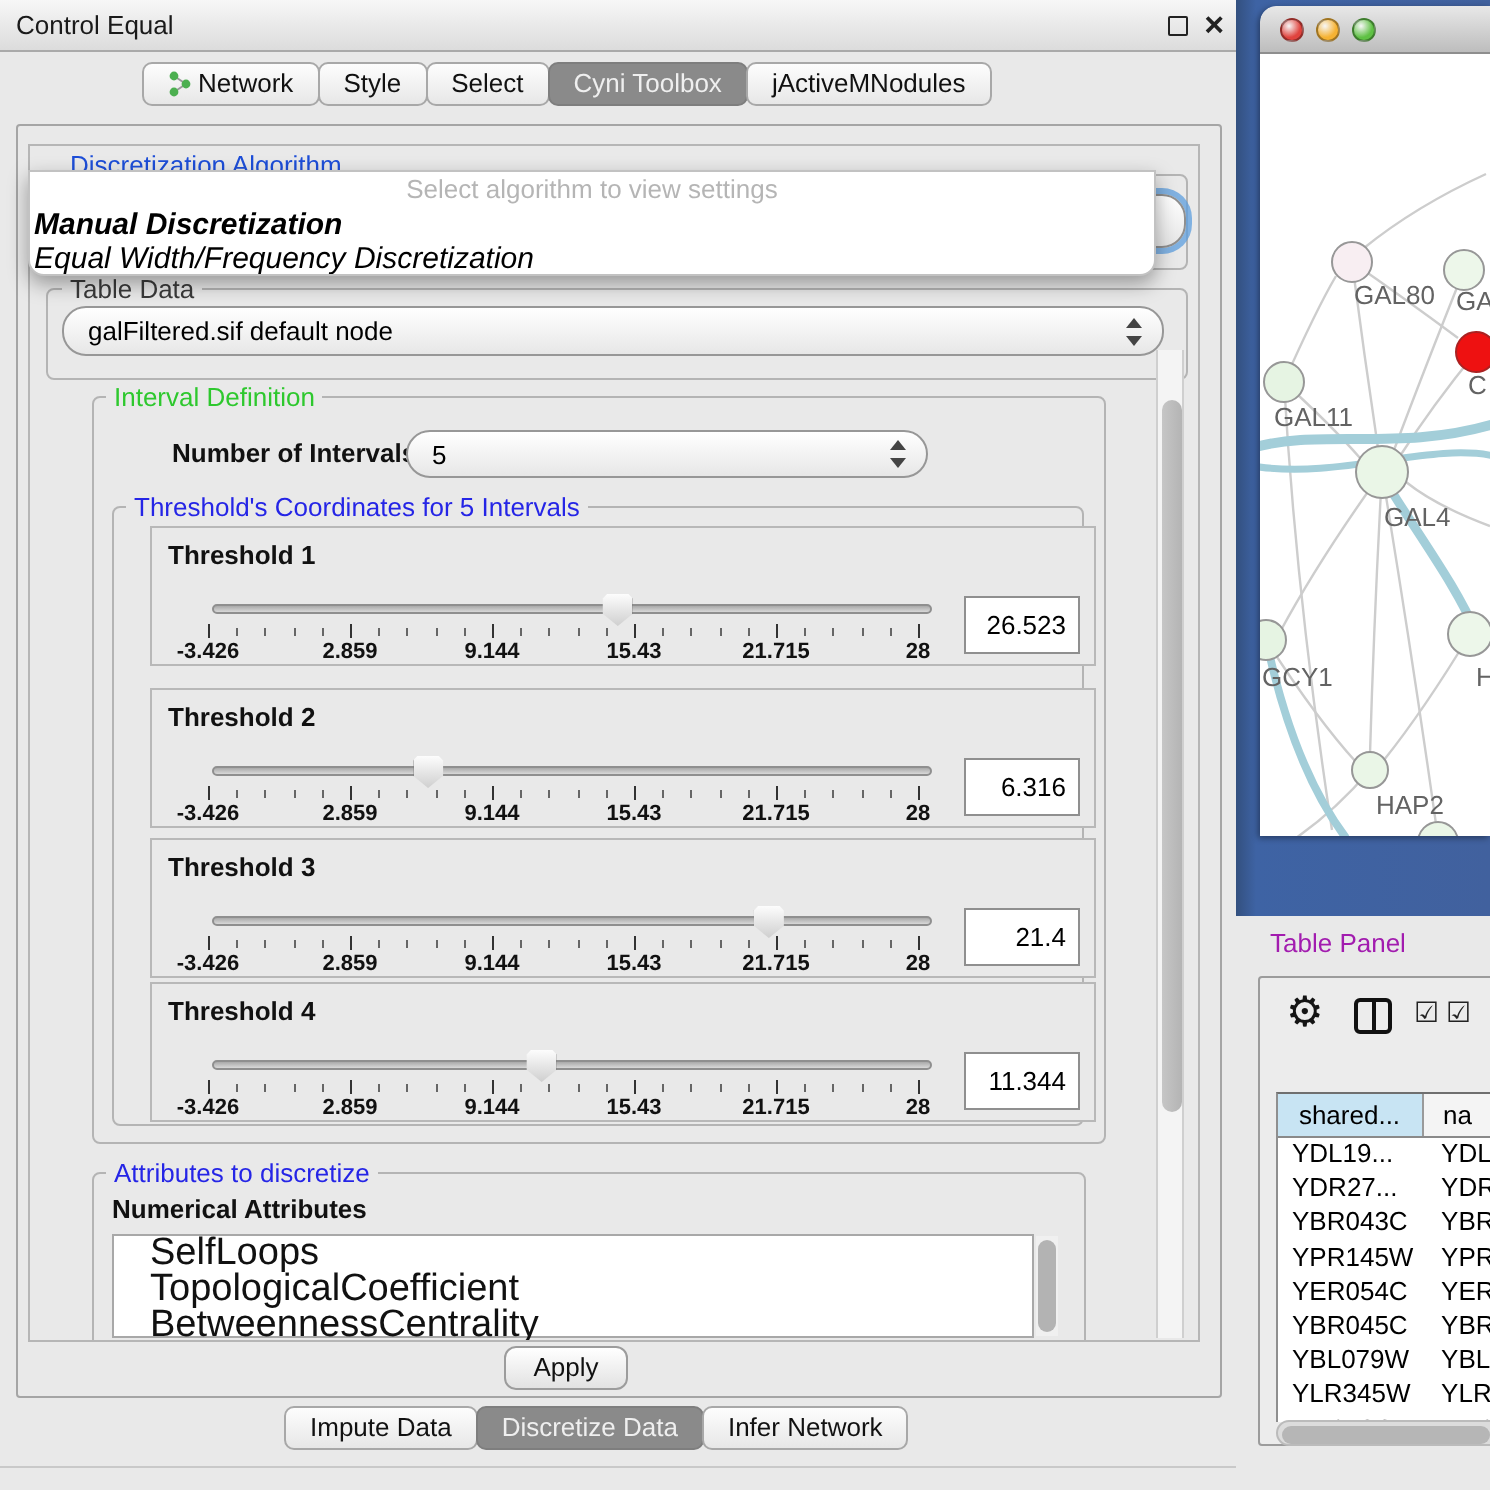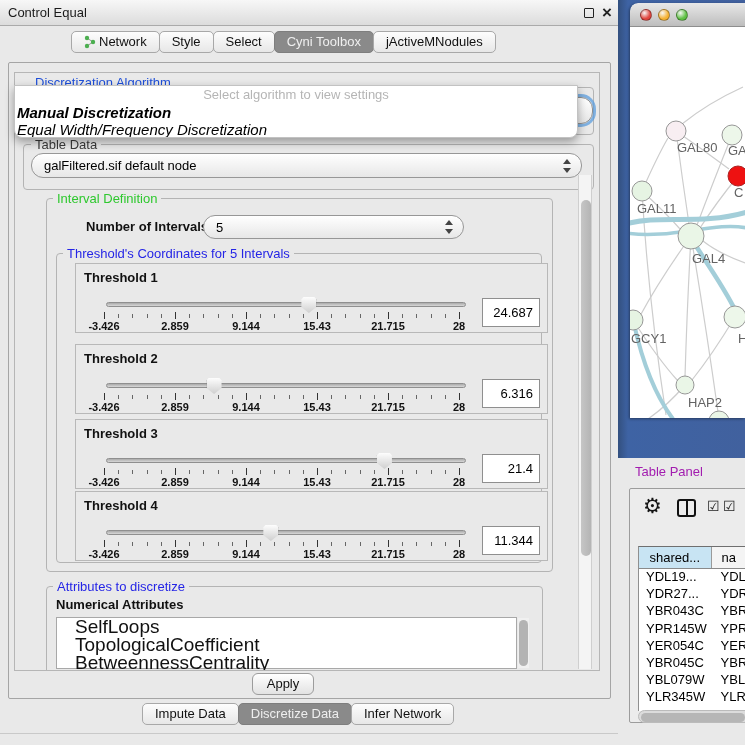--- a/index.html
+++ b/index.html
@@ -209,21 +209,21 @@
           </div>
         <div class="ticklabels">
             <div class="ticklabel" style="left: 0px;">-3.426</div>
             <div class="ticklabel" style="left: 71px;">2.859</div>
             <div class="ticklabel" style="left: 142px;">9.144</div>
             <div class="ticklabel" style="left: 213px;">15.43</div>
             <div class="ticklabel" style="left: 284px;">21.715</div>
             <div class="ticklabel" style="left: 355px;">28</div>
           </div>
       </div>
-      <div class="th-value">24.687</div>
+      <div class="th-value">26.523</div>
     </div>
 
     <div class="threshold" style="top:271px;">
       <div class="th-label">Threshold 2</div>
       <div class="th-slider">
         <div class="track"></div>
         <div class="thumb" style="left: 130.549px;"></div>
         <div class="ticks">
             <div class="tick major" style="left: 0px;"></div>
             <div class="tick" style="left: 14.2px;"></div>

